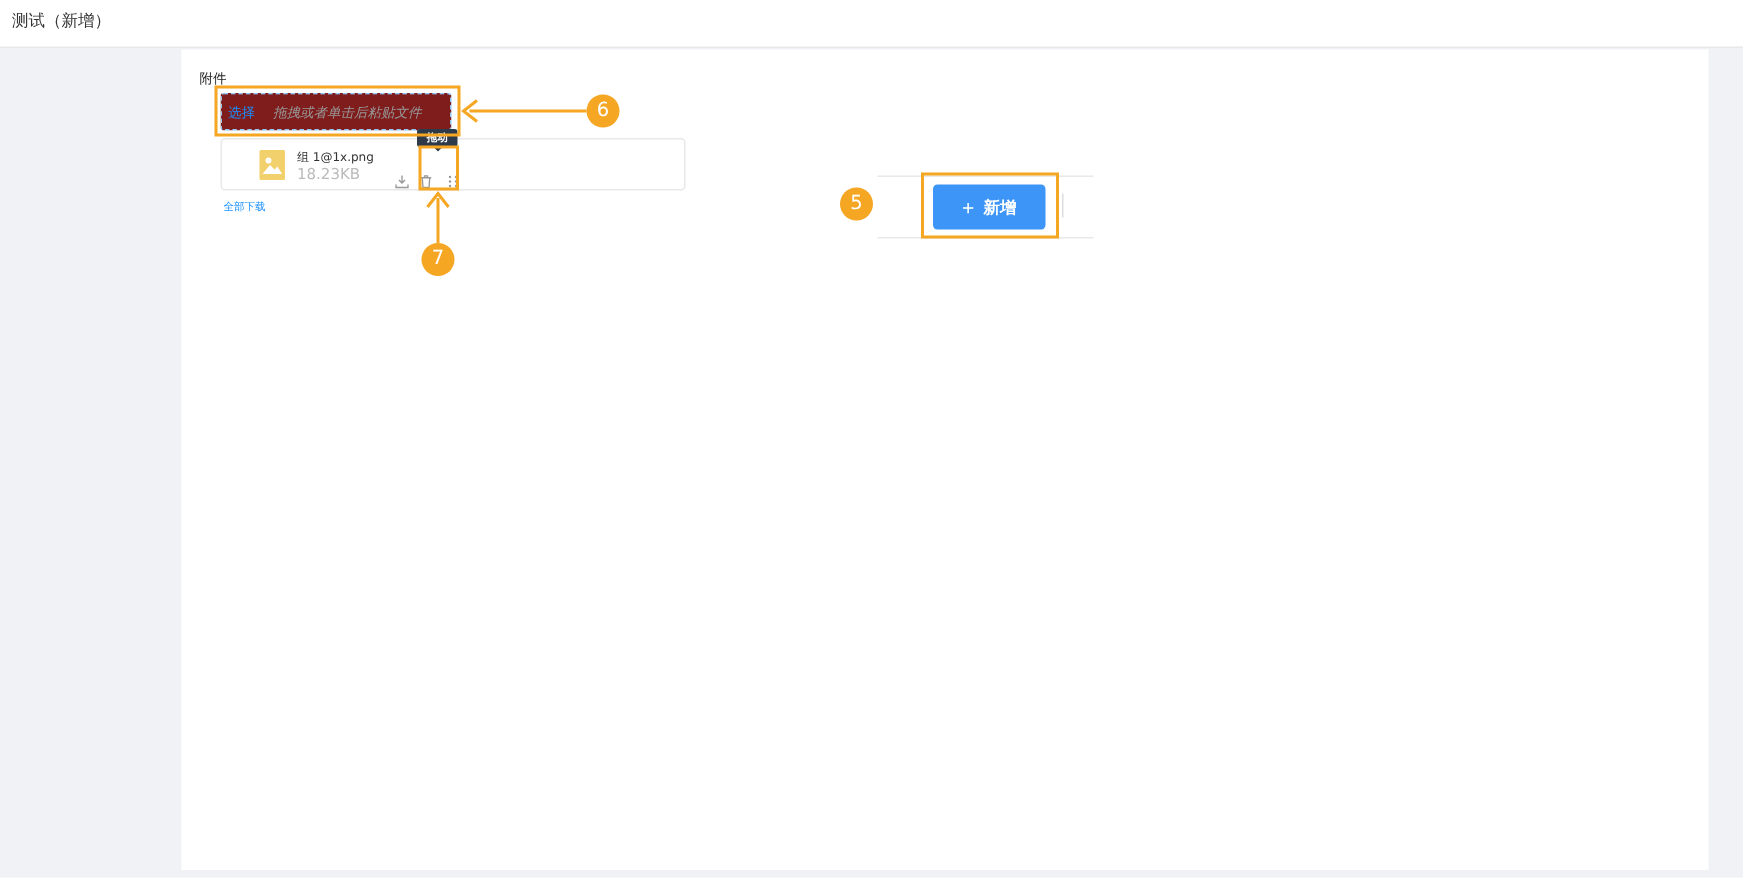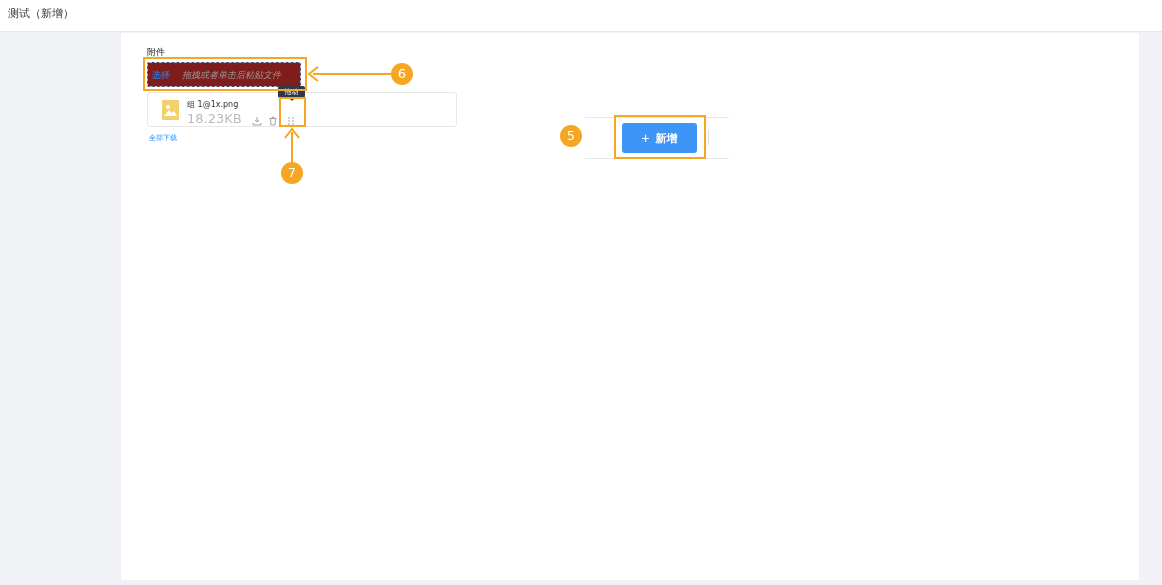--- a/index.html
+++ b/index.html
@@ -2,35 +2,35 @@
 <html><head>
   <meta charset="utf-8">
   <style>
     * { box-sizing: border-box; margin: 0; padding: 0; }
     html, body { width: 1162px; height: 585px; overflow: hidden; }
     body { background: #f0f2f5; font-family: "DejaVu Sans", "Liberation Sans", sans-serif; position: relative; color: #333; }
     .topbar { position: absolute; left: 0; top: 0; width: 1162px; height: 32px; background: #fff; border-bottom: 1px solid #e8e8e8; padding-left: 37px; }
     .topbar .title { position: absolute; left: 8px; top: 6px; font-size: 11px; color: #333; }
     .main { position: absolute; left: 121px; top: 33px; width: 1018px; height: 547px; background: #fff; }
 
-    .att-label { position: absolute; left: 147px; top: 46px; font-size: 9px; color: #222; }
+    .att-label { position: absolute; left: 133px; top: 46px; font-size: 9px; color: #222; }
     .dropzone { position: absolute; left: 147px; top: 62px; width: 154px; height: 25px; border: 1px dashed #91c4ef; border-radius: 2px; background: #7f1d1d; font-size: 9px; }
     .dropzone .select { position: absolute; left: 4px; top: 6px; color: #1890ff; }
     .dropzone .hint { position: absolute; left: 34px; top: 6px; color: #999; font-style: italic; }
 
     .filelist { position: absolute; left: 147px; top: 92px; width: 310px; height: 35px; border: 1px solid #e8e8e8; border-radius: 3px; background: #fff; }
     .fileitem { position: absolute; top: 0; height: 33px; }
     .fileitem .img-icon { position: absolute; left: 14px; top: 7px; width: 17px; height: 20px; background: #f2d06b; border-radius: 1px; }
     .fileitem .img-icon svg { position: absolute; left: 0; top: 0; }
     .fileitem .fname { position: absolute; left: 39px; top: 6px; font-size: 8px; color: #333; white-space: nowrap; }
-    .fileitem .fsize { position: absolute; left: 39px; top: 18px; font-size: 13px; color: #bbb; white-space: nowrap; }
+    .fileitem .fsize { position: absolute; left: 39px; top: 18px; font-size: 10px; color: #bbb; white-space: nowrap; }
     .fileitem .act { position: absolute; top: 18px; width: 10px; height: 10px; cursor: pointer; }
     .divider-v { position: absolute; top: 4px; width: 1px; height: 26px; background: #eee; }
 
-    .tooltip { position: absolute; left: 278px; top: 86px; width: 27px; height: 12px; background: #2e3a4a; border-radius: 2px; color: #fff; font-size: 7px; text-align: center; line-height: 12px; }
+    .tooltip { position: absolute; left: 278px; top: 86px; width: 27px; height: 12px; background: #2e3a4a; border-radius: 2px; color: #fff; font-size: 7px; text-align: center; line-height: 12px; font-weight: bold; }
     .tooltip:after { content: ""; position: absolute; left: 11px; top: 12px; border-left: 3px solid transparent; border-right: 3px solid transparent; border-top: 3px solid #2e3a4a; }
 
     .download-all { position: absolute; left: 149px; top: 133px; font-size: 7px; color: #1890ff; cursor: pointer; }
 
     .hl { position: absolute; border: 2px solid #f5a623; }
     .badge { position: absolute; width: 22px; height: 22px; border-radius: 50%; background: #f5a623; color: #fff; font-size: 13px; text-align: center; line-height: 22px; }
     .arrow-line { position: absolute; background: #f5a623; }
 
     .btn-row-line { position: absolute; height: 1px; background: #e8e8e8; }
     .add-btn { position: absolute; left: 622px; top: 123px; width: 75px; height: 30px; background: #3d95f7; border-radius: 3px; color: #fff; font-size: 11px; font-weight: bold; border: none; display: flex; align-items: center; justify-content: center; gap: 6px; cursor: pointer; }
@@ -46,21 +46,21 @@
 <div class="main"></div>
 
 <div class="att-label">附件</div>
 
 <div class="dropzone">
   <span class="select">选择</span>
   <span class="hint">拖拽或者单击后粘贴文件</span>
 </div>
 
 <div class="filelist">
-  <div class="fileitem" style="left:0;width:160px;">
+  <div class="fileitem" style="left:11px;width:160px;">
     <div class="img-icon">
       <svg width="17" height="20" viewBox="0 0 17 20">
         <circle cx="6" cy="7" r="2" fill="#fff"></circle>
         <path d="M2 16 L7 10 L10 13 L12 11 L15 16 Z" fill="#fff"></path>
       </svg>
     </div>
     <span class="fname">组 1@1x.png</span>
     <span class="fsize">18.23KB</span>
     <span class="act" style="left:104px;">
       <svg width="10" height="10" viewBox="0 0 10 10">

